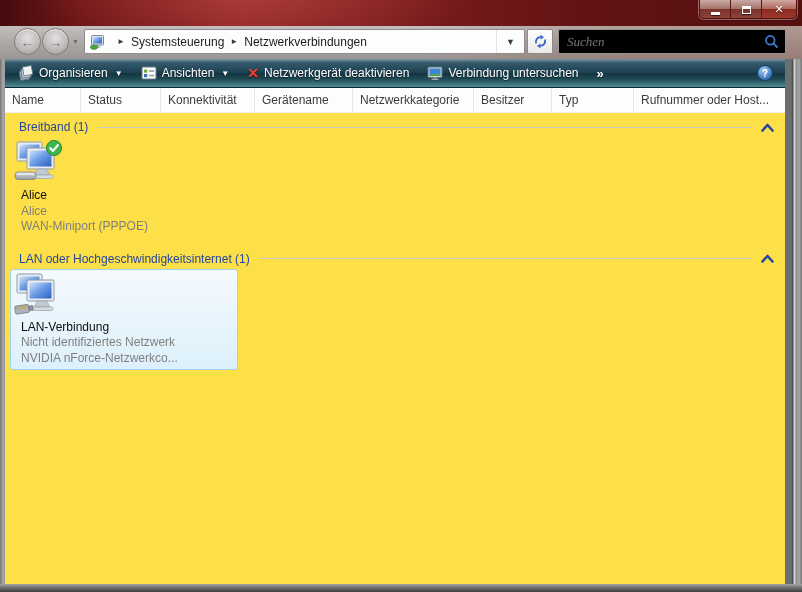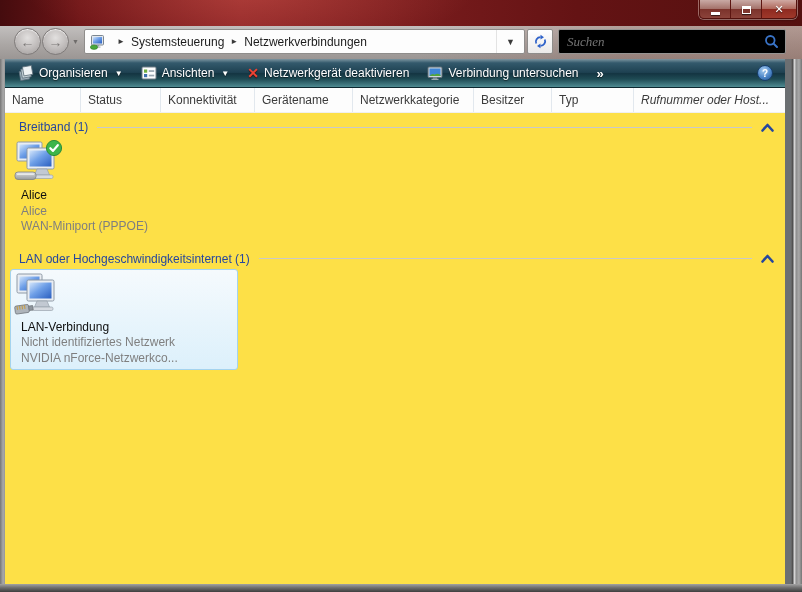--- a/index.html
+++ b/index.html
@@ -113,21 +113,21 @@
     border:1px solid #173e6a; color:#fff; font-size:10px; font-weight:bold;
     display:flex; align-items:center; justify-content:center; margin-right:8px; }
 
   .header-row { height:25px; flex:none; display:flex; background:#fdfdfd;
     border-bottom:1px solid #f0f0f0; font-size:12px; color:#3b3b3b; }
   .hcell { line-height:24px; padding-left:7px; border-right:1px solid #e2e8ee;
     white-space:nowrap; overflow:hidden; }
   .hcell:nth-child(1){width:76px;} .hcell:nth-child(2){width:80px;}
   .hcell:nth-child(3){width:94px;} .hcell:nth-child(4){width:98px;}
   .hcell:nth-child(5){width:121px;} .hcell:nth-child(6){width:78px;}
-  .hcell:nth-child(7){width:82px;} .hcell:nth-child(8){flex:1; border-right:none;font-style:italic;}
+  .hcell:nth-child(7){width:82px;} .hcell:nth-child(8){flex:1; border-right:none;}
 
   .content { flex:1; background:#fde047; overflow:hidden; }
 
   .group-hdr { display:flex; align-items:center; margin:7px 6px 1px 0; padding-left:14px; }
   .group-title { color:#26479e; font-size:12px; white-space:nowrap; flex:none; }
   .group-line { flex:1; height:1px; background:#c9c9c9; margin:0 9px 0 9px; }
   .group-chevron { flex:none; margin-right:5px; display:flex; }
 
   .item { display:flex; align-items:flex-start; margin:3px 0 0 5px; width:228px;
     padding:2px 3px 3px 3px; border:1px solid transparent; border-radius:3px;flex-direction:column; }

